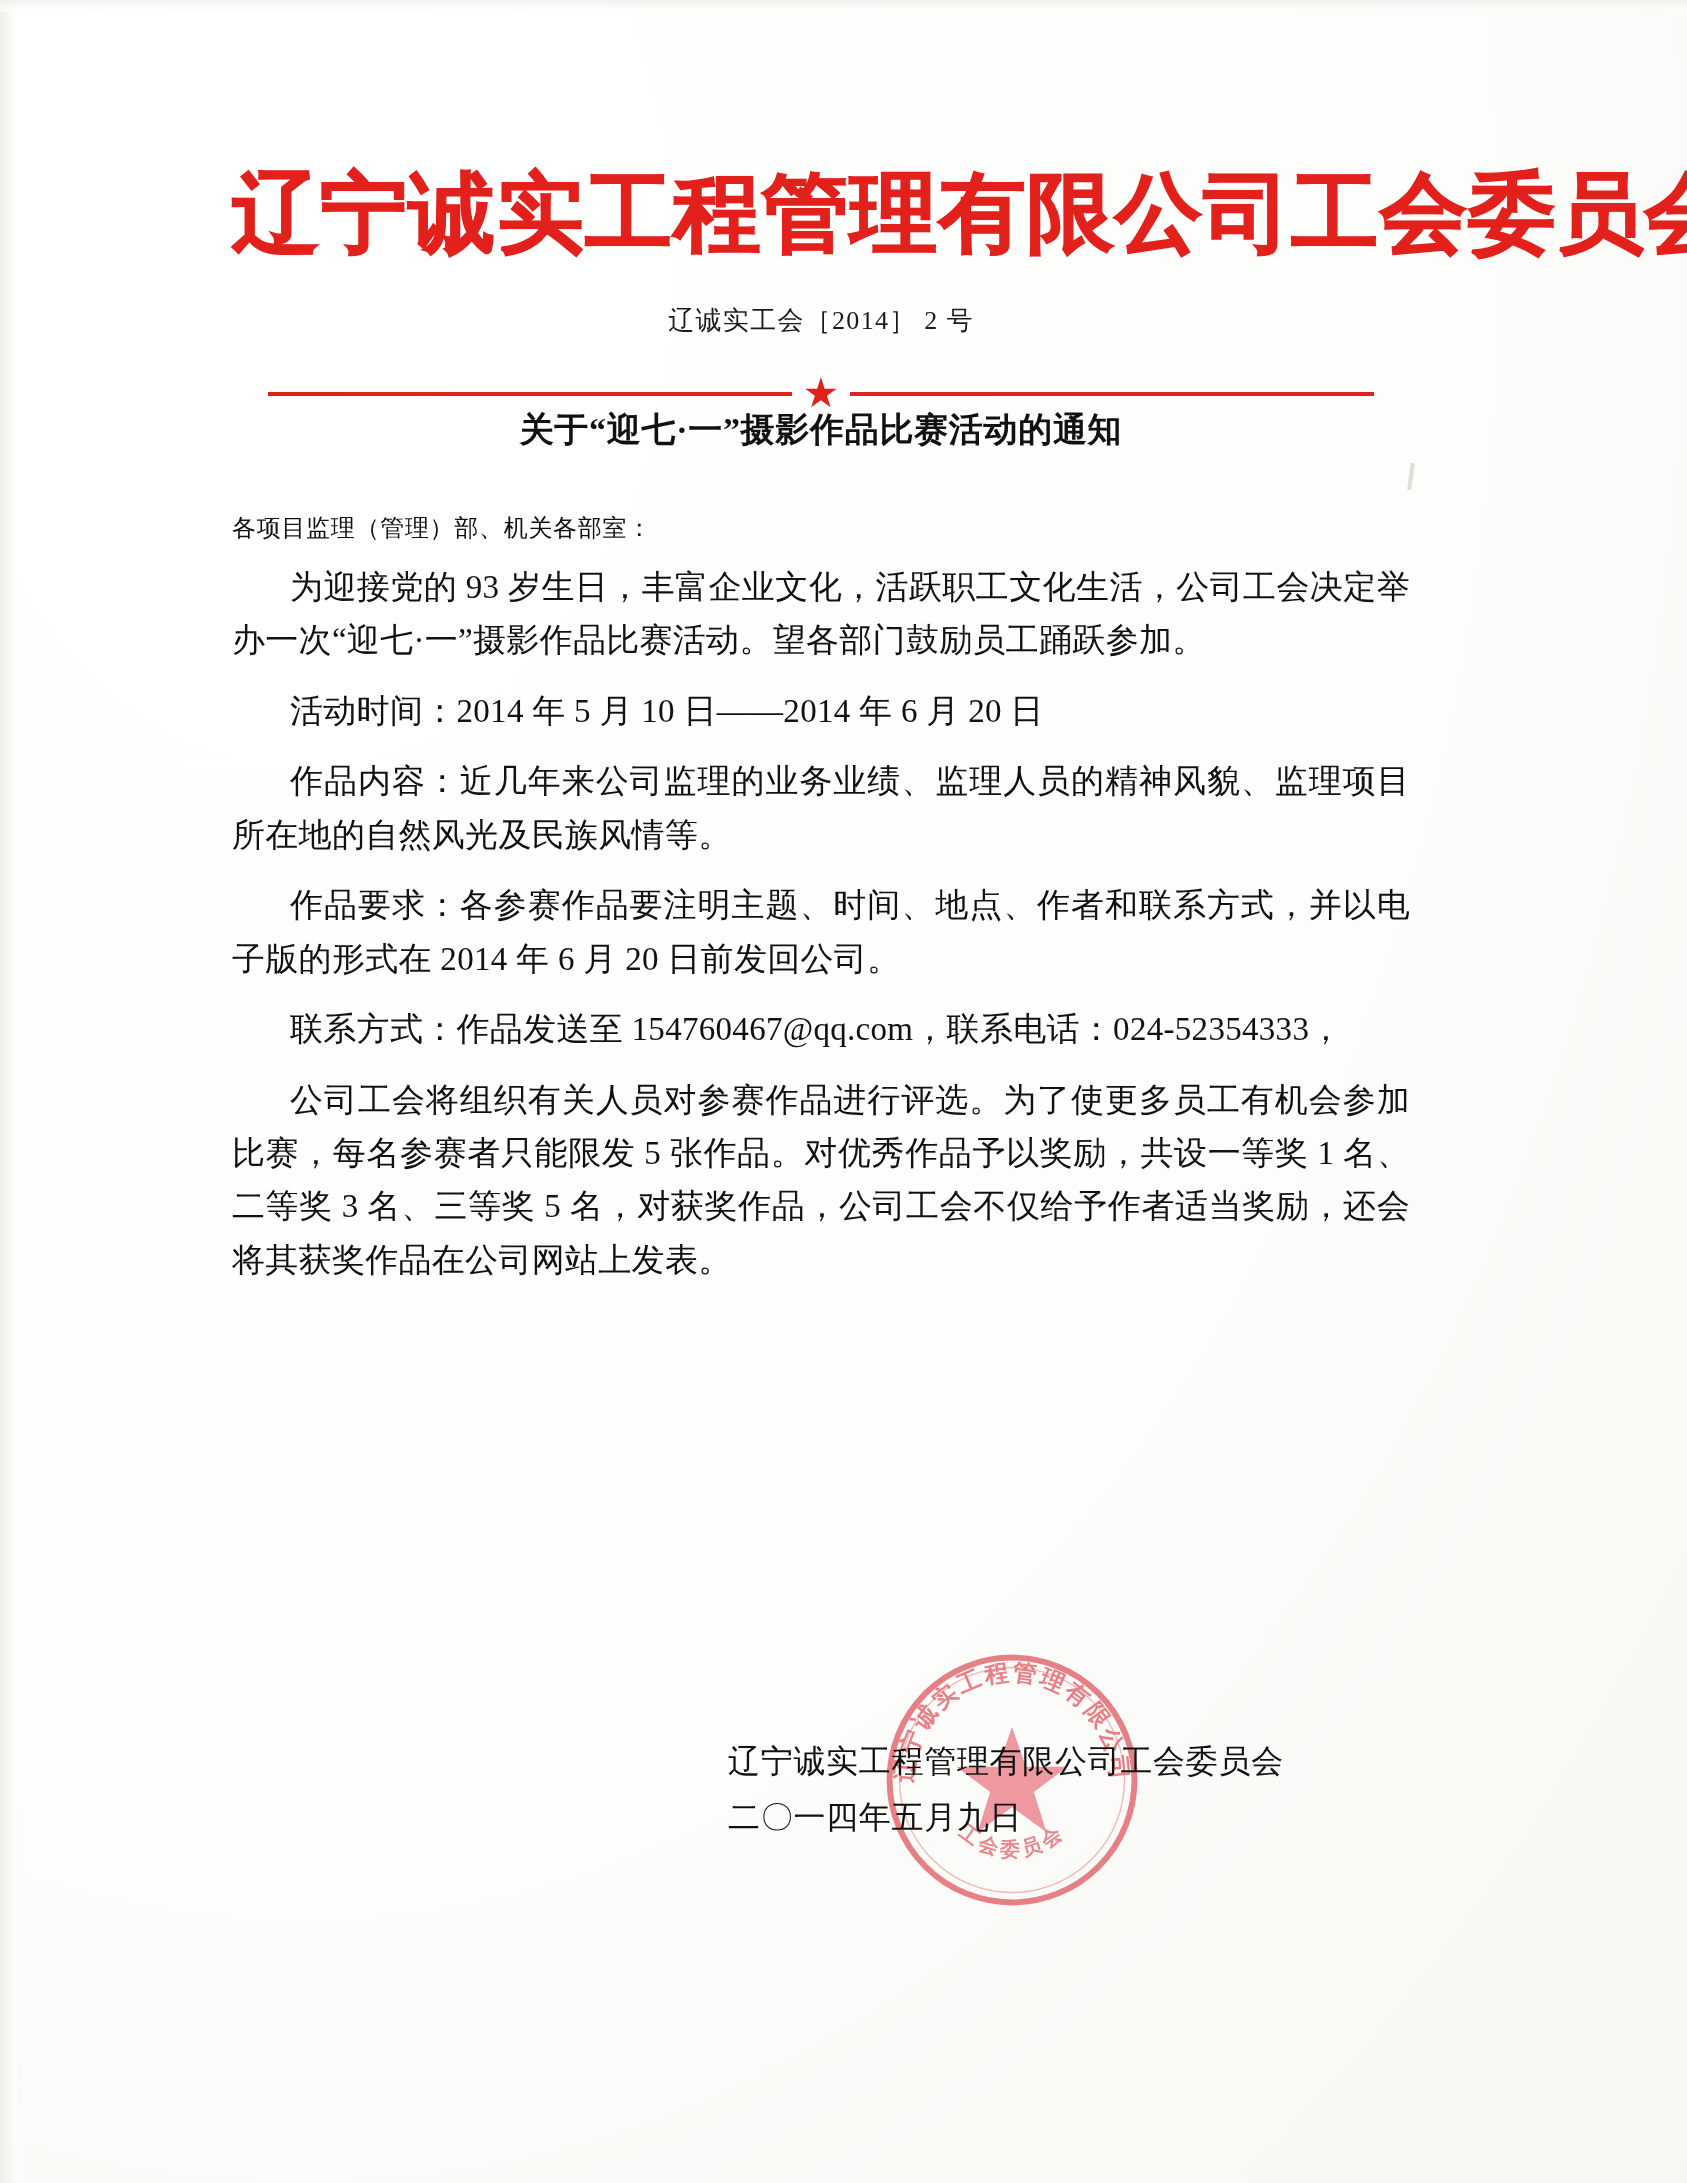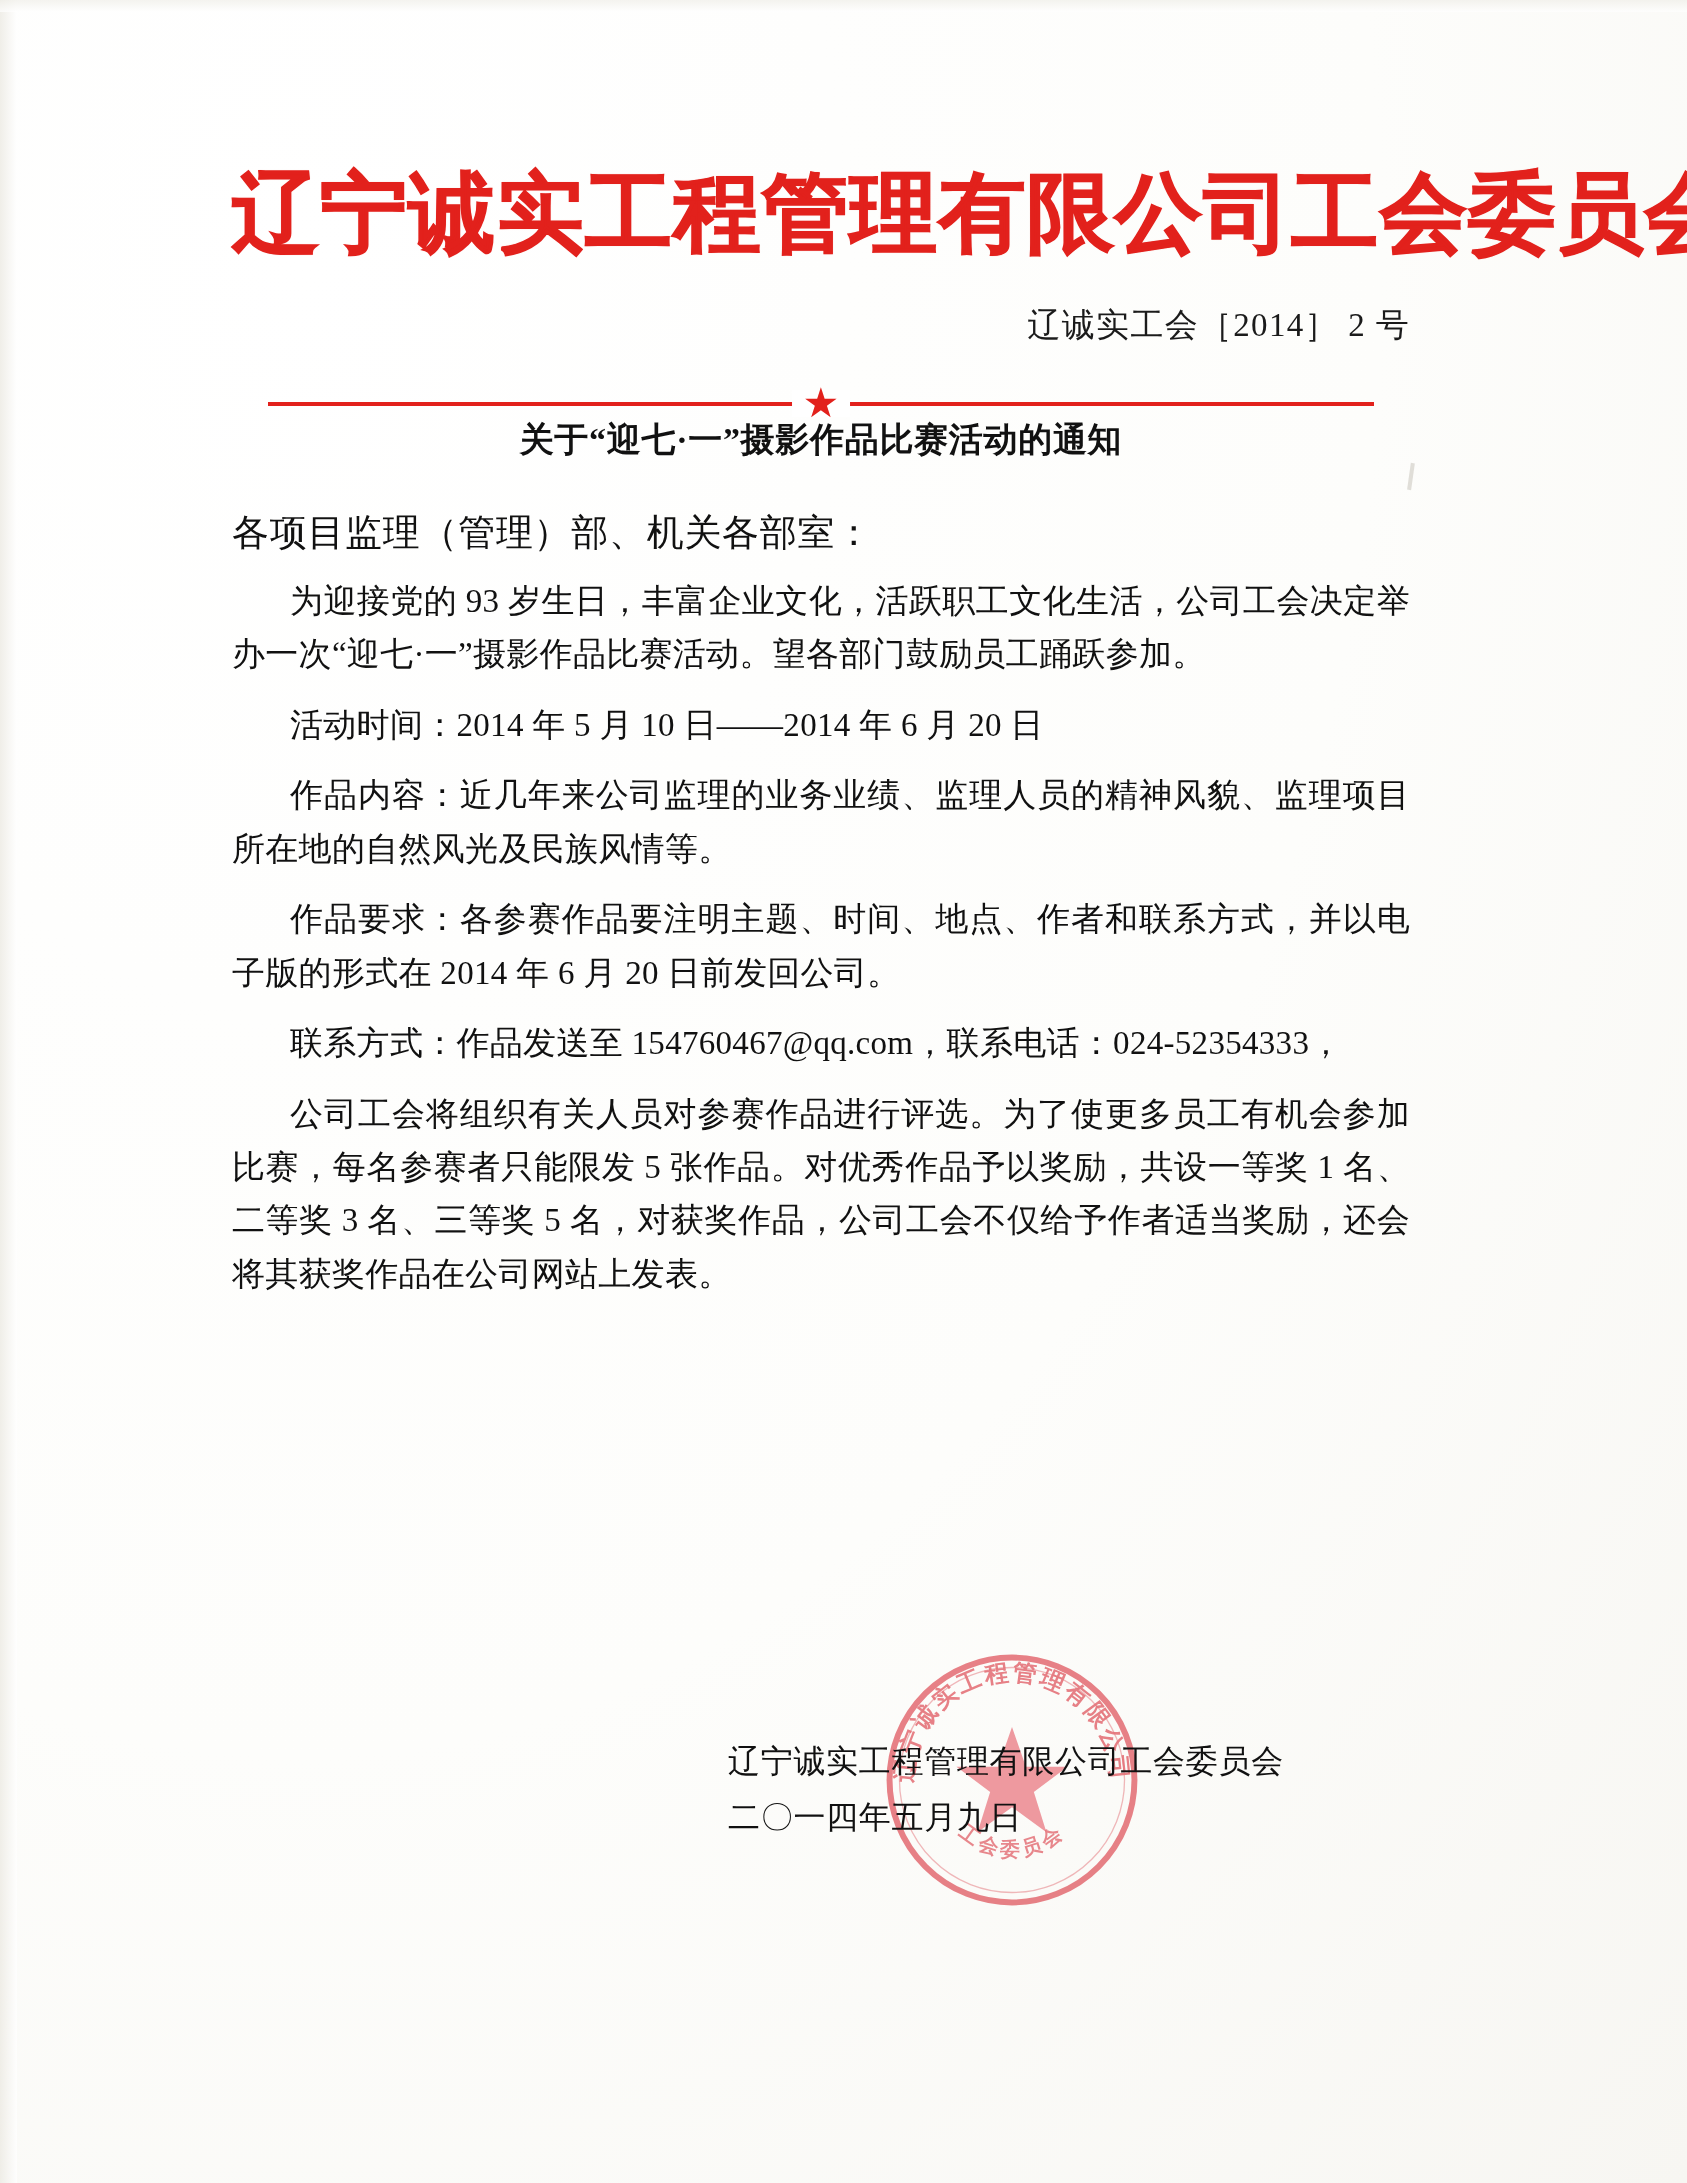--- a/index.html
+++ b/index.html
@@ -52,22 +52,22 @@
     font-size: 87px;
     line-height: 1.12;
     letter-spacing: 1.3px;
     white-space: nowrap;
     -webkit-text-stroke: 1.3px #e2211c;
     text-shadow: 0 0 1.3px rgba(226,33,28,.45);
     transform: scaleX(1.0);
   }
 
   .doc-number {
-    text-align: right;
-    font-size: 33px;
+    text-align: center;
+    font-size: 26px;
     margin-top: 41px;
     letter-spacing: 1.3px;
     color: #1b1b1b;
   }
 
   .red-rule {
     position: relative;
     margin-top: 42px;
     height: 26.5px;
   }
@@ -93,22 +93,22 @@
 
   .doc-title {
     text-align: center;
     font-size: 34px;
     font-weight: bold;
     letter-spacing: 0.7px;
     color: #111;
   }
 
   .salutation {
-    font-size: 37px;
-    margin-top: 45px;
+    font-size: 24px;
+    margin-top: 59px;
     letter-spacing: 0.7px;
     color: #111;
   }
 
   .para {
     font-size: 33px;
     line-height: 1.62;
     margin-top: 17px;
     text-align: justify;
     text-justify: inter-ideograph;

